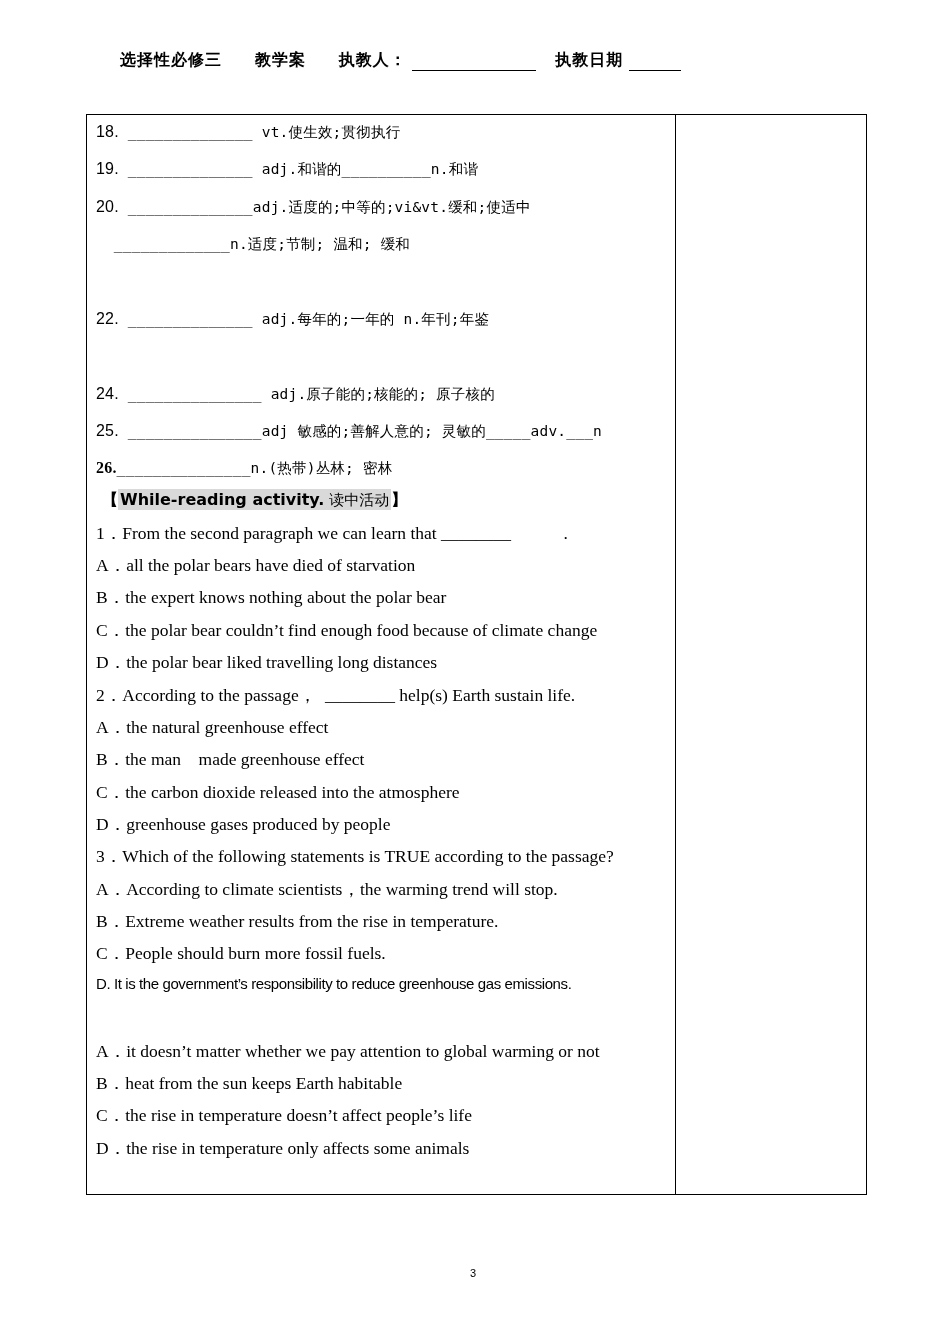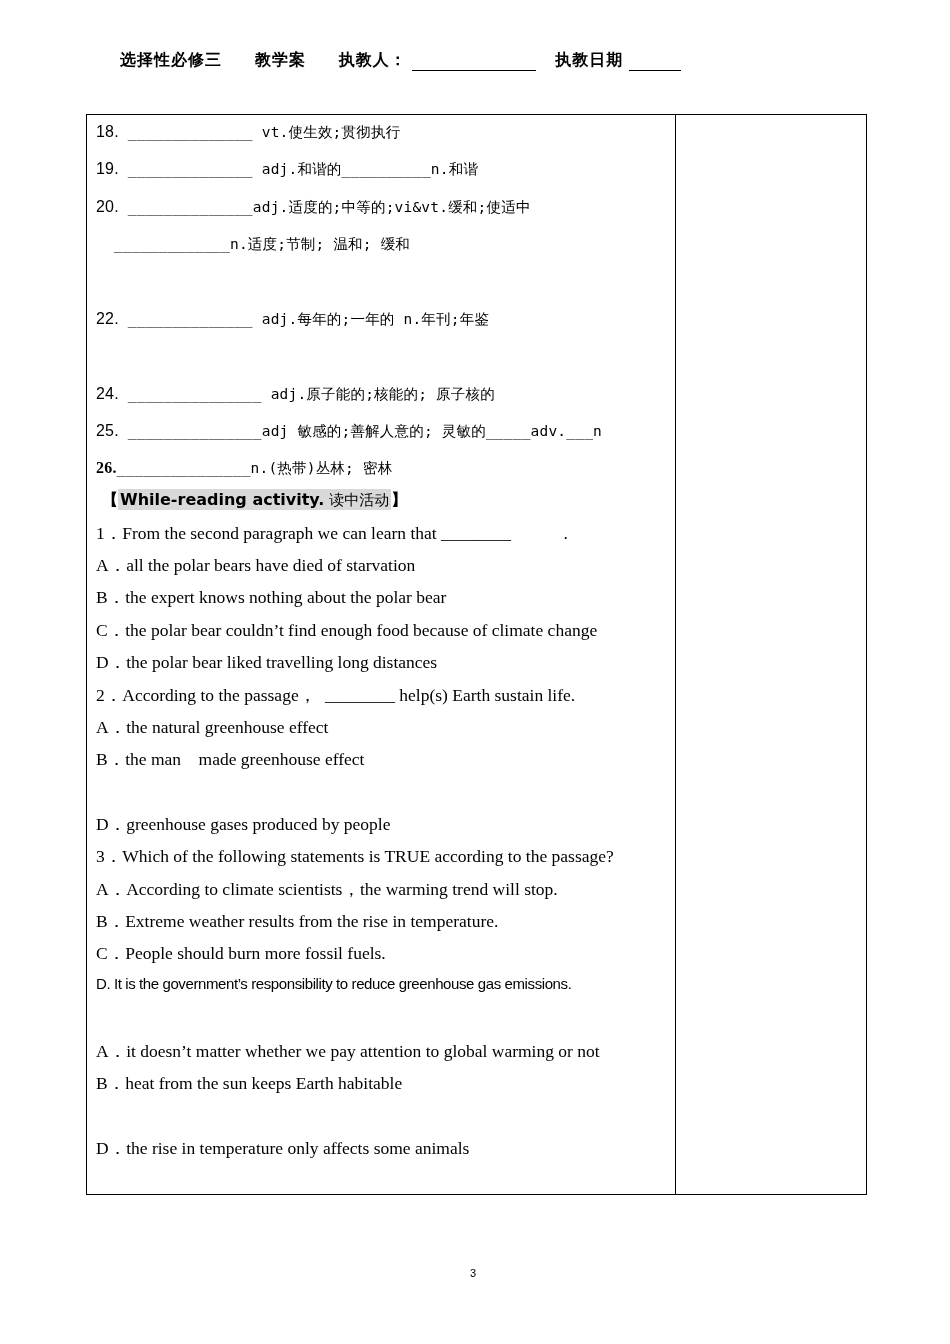--- a/index.html
+++ b/index.html
@@ -82,28 +82,30 @@
 
     <div class="q" style="top:406px">1．From the second paragraph we can learn that ________            .</div>
     <div class="q" style="top:438px">A．all the polar bears have died of starvation</div>
     <div class="q" style="top:470px">B．the expert knows nothing about the polar bear</div>
     <div class="q" style="top:503px">C．the polar bear couldn’t find enough food because of climate change</div>
     <div class="q" style="top:535px">D．the polar bear liked travelling long distances</div>
 
     <div class="q" style="top:568px">2．According to the passage，  ________ help(s) Earth sustain life.</div>
     <div class="q" style="top:600px">A．the natural greenhouse effect</div>
     <div class="q" style="top:632px">B．the man    made greenhouse effect</div>
+    <div class="q" style="top:665px">C．the carbon dioxide released into the atmosphere</div>
     <div class="q" style="top:697px">D．greenhouse gases produced by people</div>
 
     <div class="q" style="top:729px">3．Which of the following statements is TRUE according to the passage?</div>
     <div class="q" style="top:762px">A．According to climate scientists，the warming trend will stop.</div>
     <div class="q" style="top:826px">C．People should burn more fossil fuels.</div>
     <div class="q" style="top:794px">B．Extreme weather results from the rise in temperature.</div>
     <div class="q sans" style="top:860px">D. It is the government’s responsibility to reduce greenhouse gas emissions.</div>
 
     <div class="q" style="top:924px">A．it doesn’t matter whether we pay attention to global warming or not</div>
     <div class="q" style="top:956px">B．heat from the sun keeps Earth habitable</div>
+    <div class="q" style="top:988px">C．the rise in temperature doesn’t affect people’s life</div>
     <div class="q" style="top:1021px">D．the rise in temperature only affects some animals</div>
   </div>
   <div class="col-right"></div>
 </div>
 
 <div class="page-num">3</div>
 
 </body></html>

